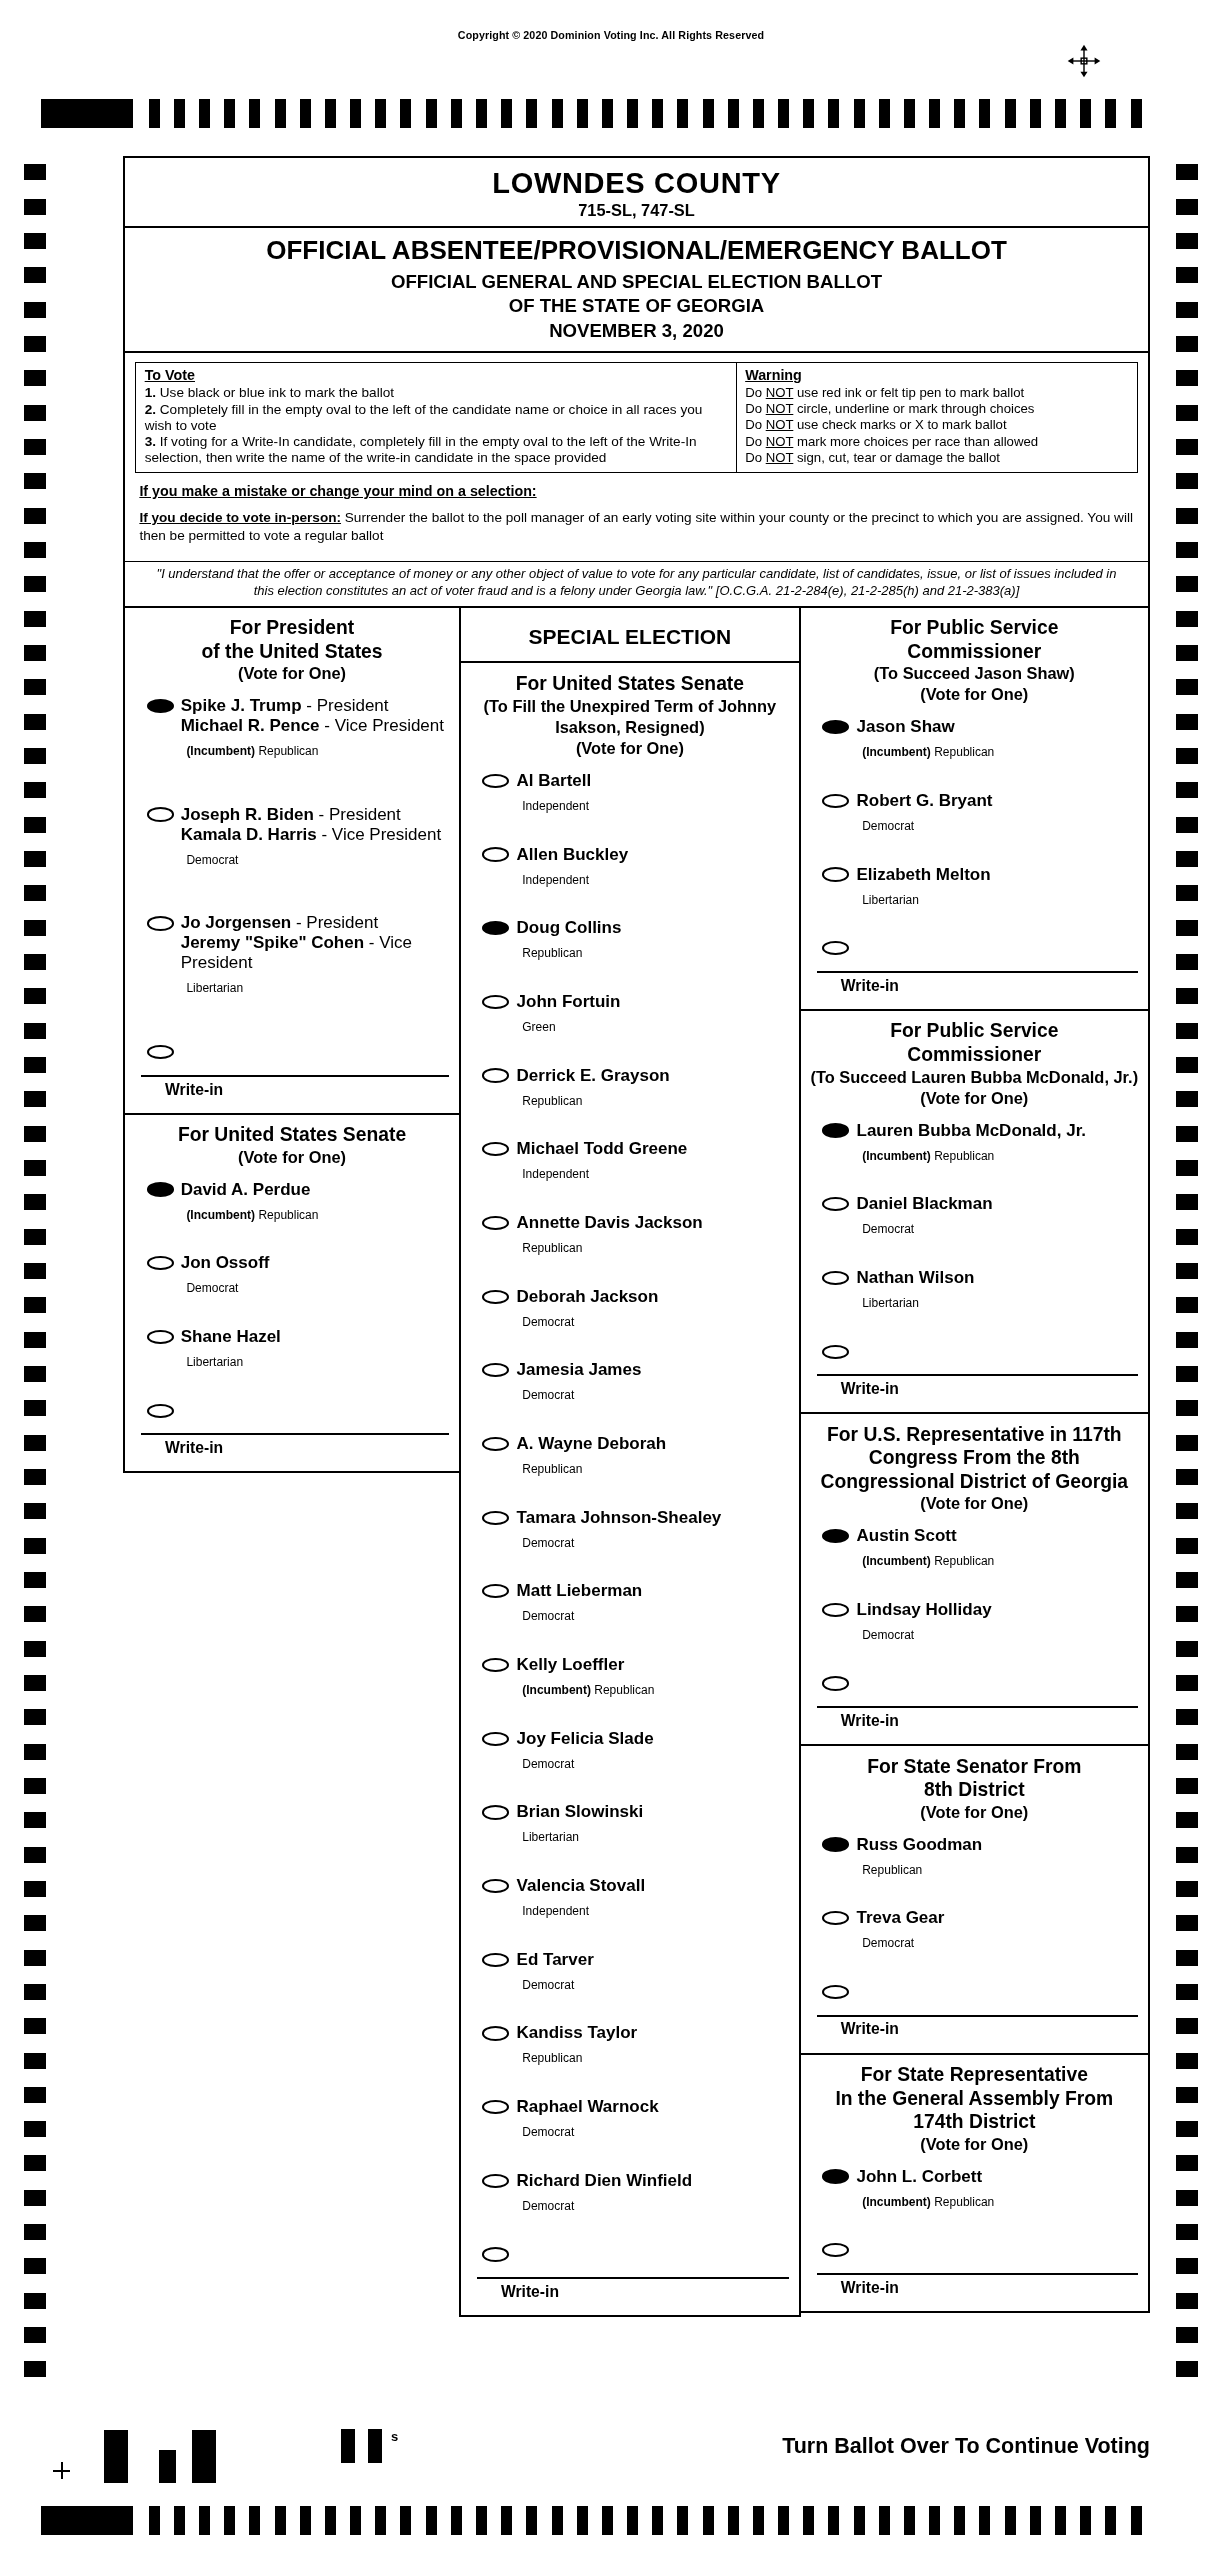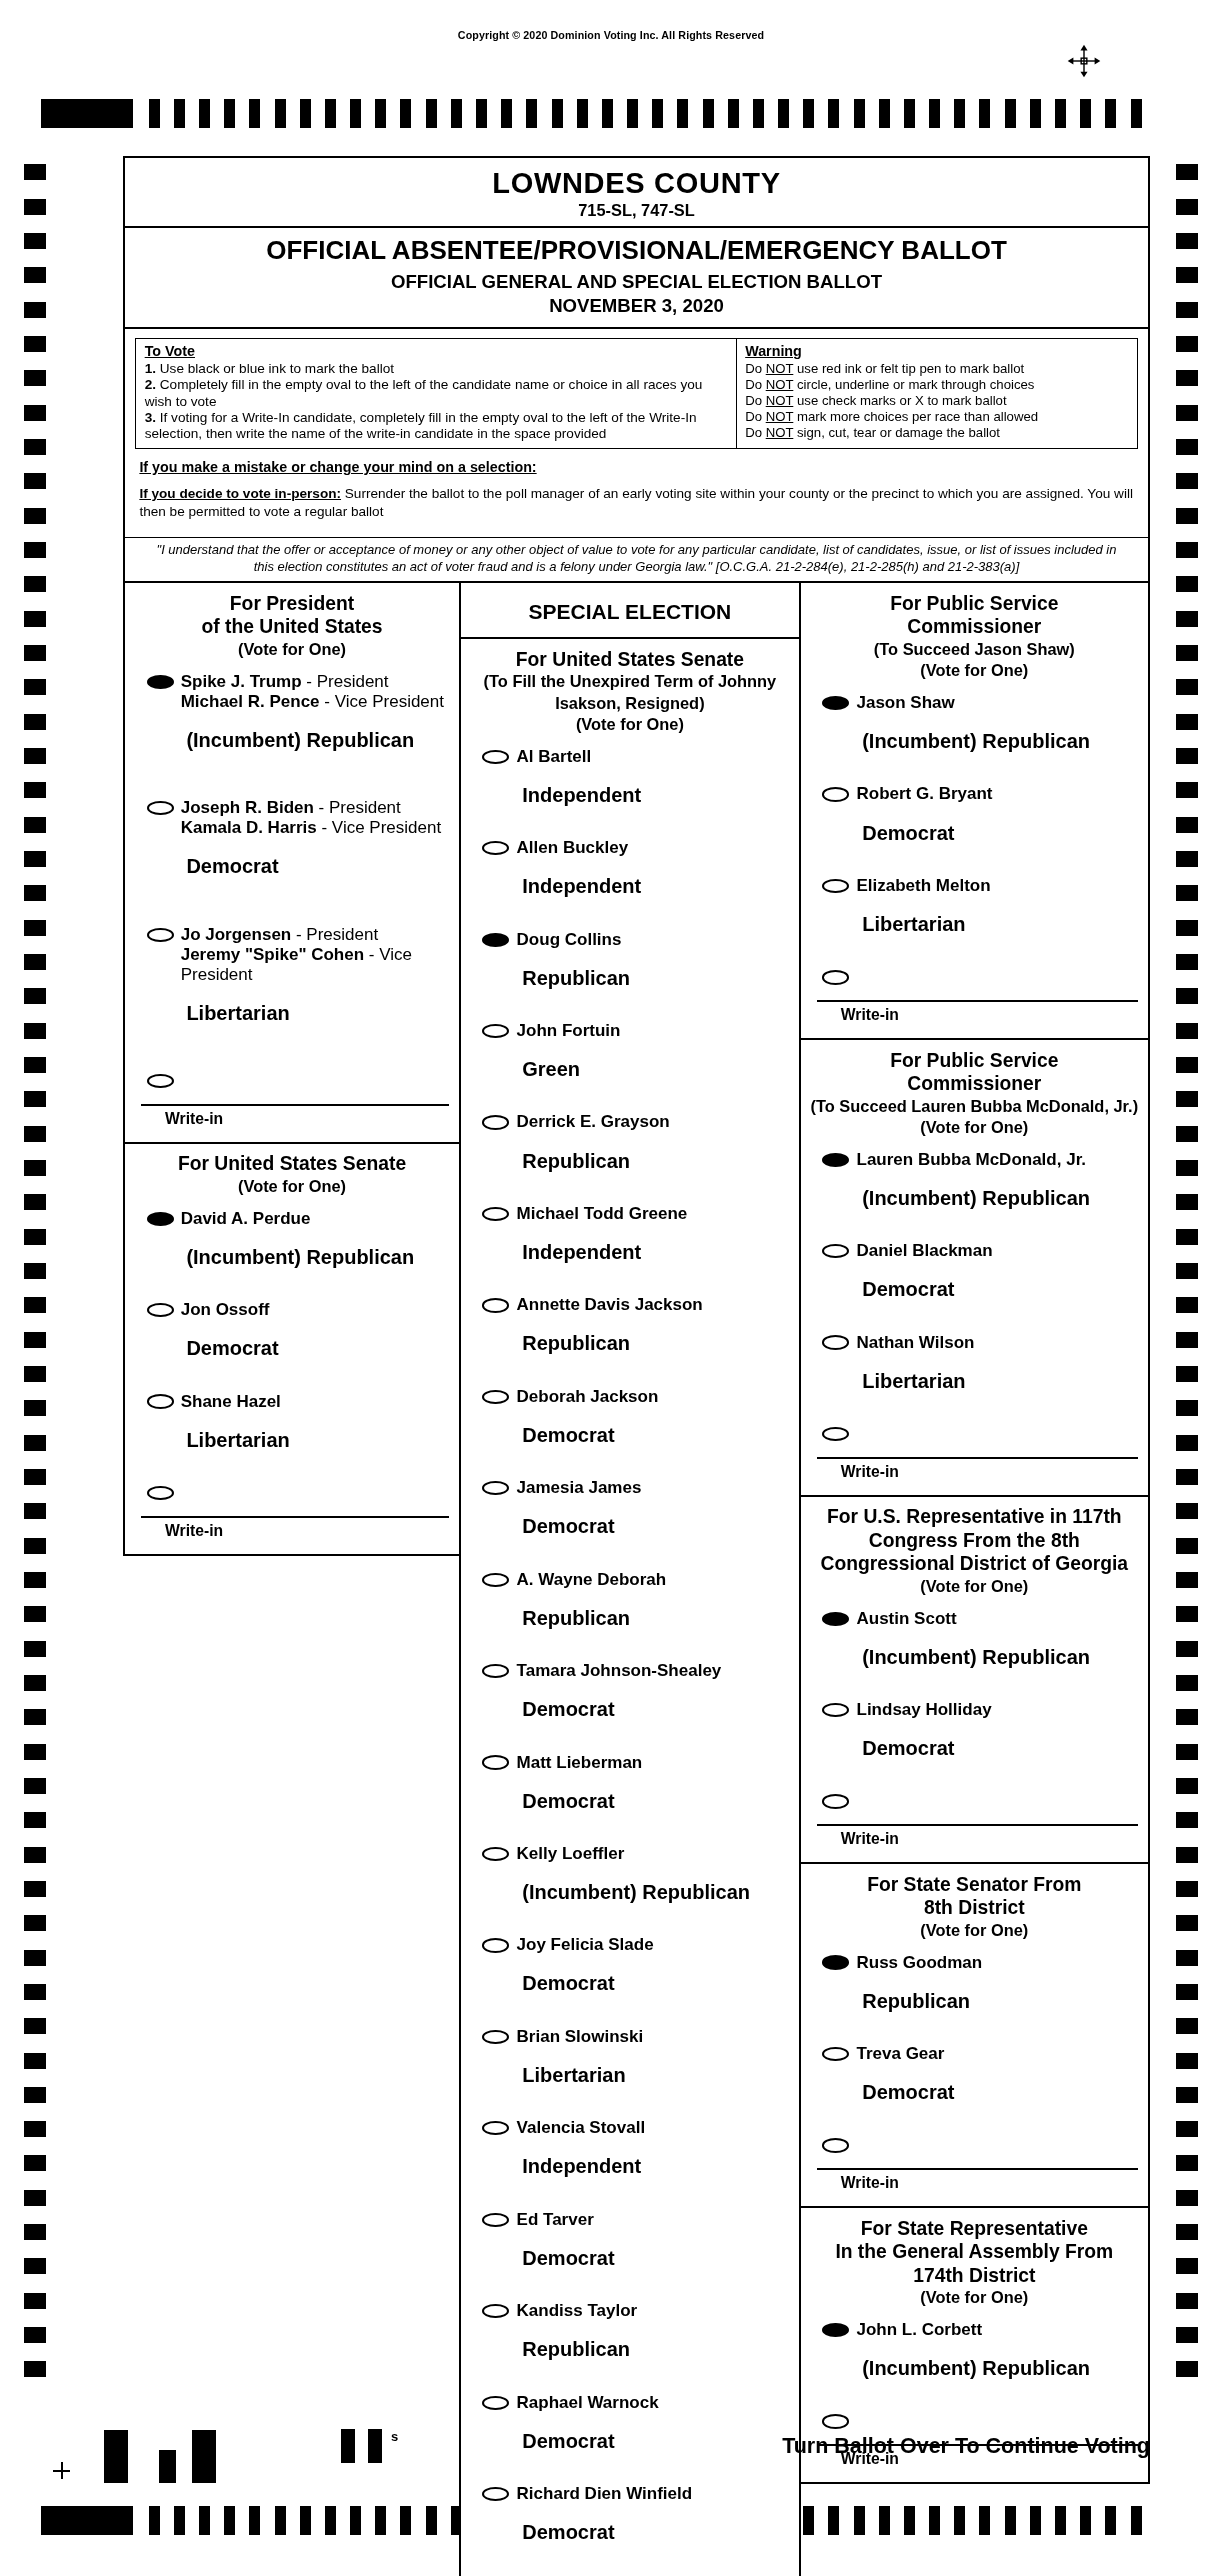--- a/index.html
+++ b/index.html
@@ -56,21 +56,21 @@
   .chead { text-align:center; padding:8.6px 7.2px 11.4px; }
   .ctitle { font-size:19.3px; font-weight:bold; line-height:1.22; }
   .csub { font-size:16.4px; font-weight:bold; line-height:1.3; }
   .crow { display:flex; align-items:flex-start; padding-left:21.5px; padding-right:5.7px; margin-bottom:31px; }
   .col-1 .contest:first-child .crow { margin-bottom:46px; }
   .wrow { margin-bottom:15.7px !important; }
   .oval { flex:0 0 auto; width:27px; height:14.3px; border:2.1px solid #000;
           border-radius:13.6px / 7.2px; margin:2.9px 7.2px 0 0; background:#fff; cursor:pointer; }
   .oval.filled { background:#000; }
   .cname { font-size:17px; line-height:1.18; }
-  .cparty { font-size:20px; line-height:1.22; margin-top:16px; margin-left:5.7px;font-weight:bold; }
+  .cparty { font-size:12px; line-height:1.22; margin-top:8px; margin-left:5.7px; }
   .wline { border-top:2.1px solid #000; margin:0 10px 3.6px 15.7px; }
   .wlabel { font-size:15.7px; font-weight:bold; margin-left:40px; }
 </style>
 </head>
 <body>
 
 <div class="copyright">Copyright © 2020 Dominion Voting Inc.  All Rights Reserved</div>
 
 <svg class="crosshair" viewBox="0 0 48 48" width="34" height="34">
   <path d="M24 1 L19 9 L29 9 Z" fill="#000"></path>
@@ -304,20 +304,21 @@
 
 <div class="main">
   <div class="topwrap">
     <div class="hdrtop">
       <div class="county">LOWNDES COUNTY</div>
       <div class="codes">715-SL, 747-SL</div>
     </div>
     <div class="btype">OFFICIAL ABSENTEE/PROVISIONAL/EMERGENCY BALLOT</div>
     <div class="etitle">
       <div>OFFICIAL GENERAL AND SPECIAL ELECTION BALLOT</div>
+      <div>OF THE STATE OF GEORGIA</div>
       <div>NOVEMBER 3, 2020</div>
     </div>
 
     <div class="instr">
       <div class="ibox">
         <div class="tovote">
           <div class="btitle">To Vote</div>
           <div>
               <div class="ivitem"><b>1.</b> Use black or blue ink to mark the ballot</div>
               <div class="ivitem"><b>2.</b> Completely fill in the empty oval to the left of the candidate name or choice in all races you wish to vote</div>

